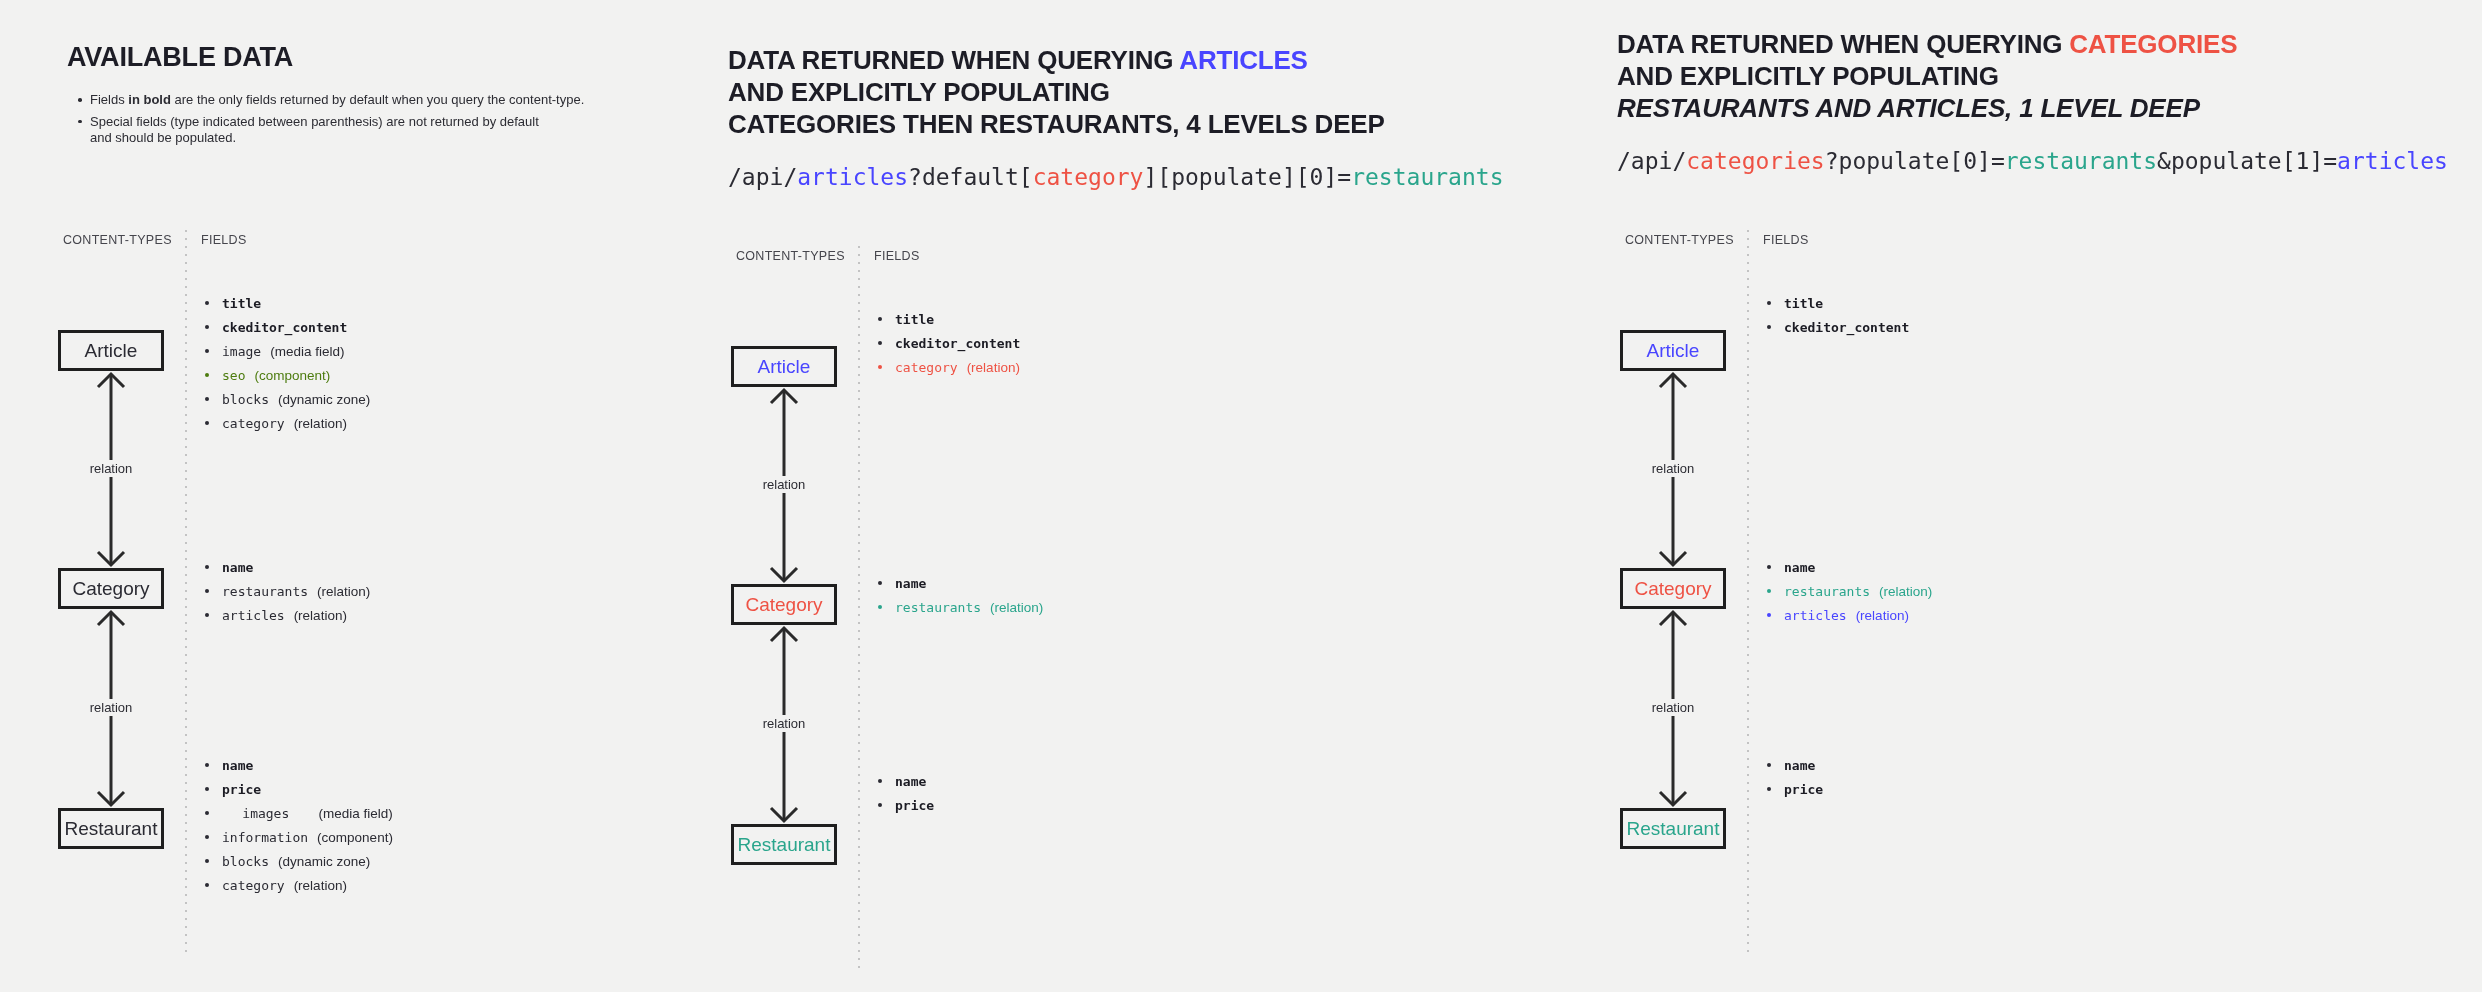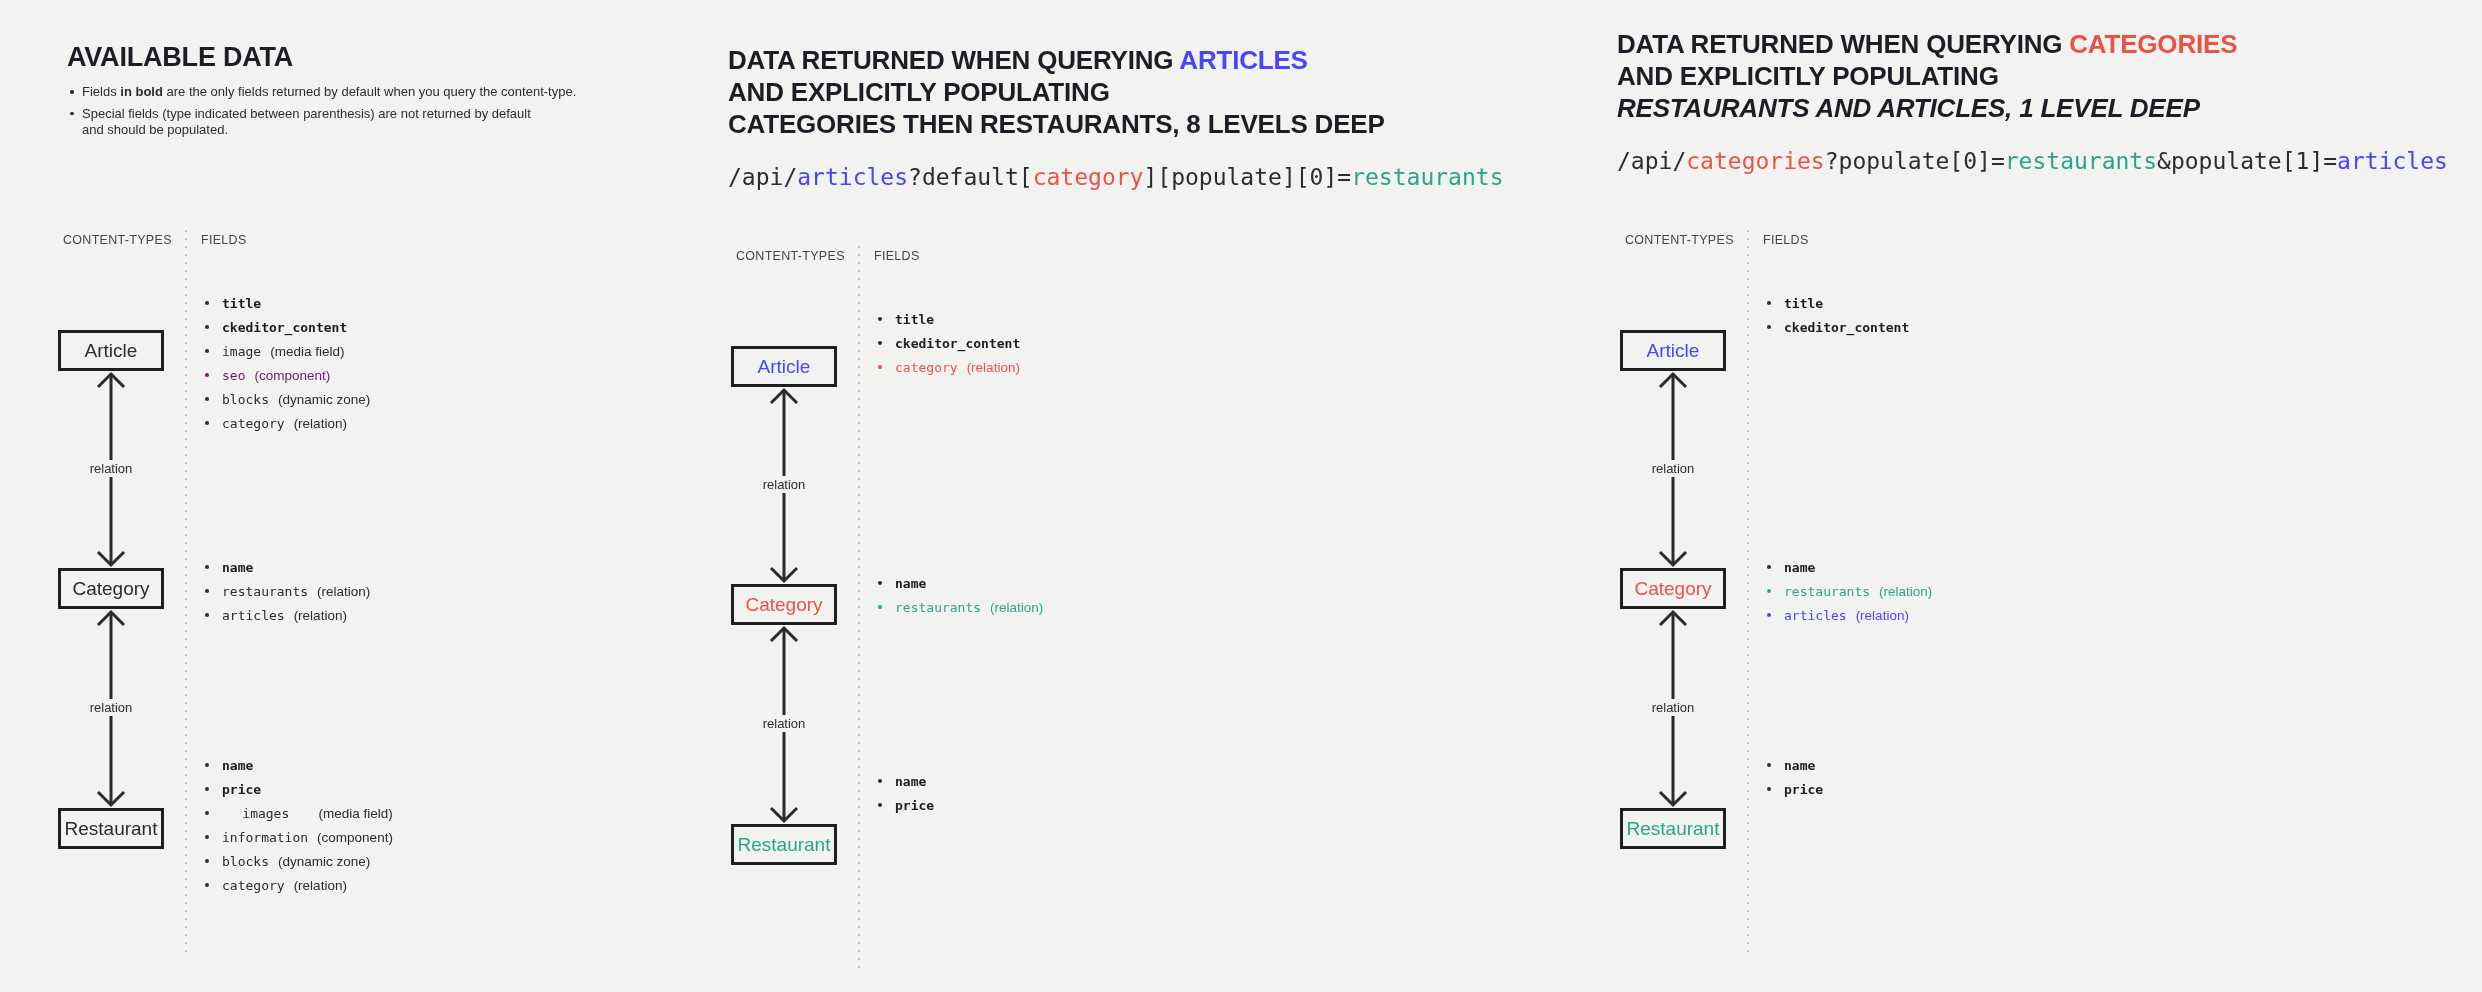--- a/index.html
+++ b/index.html
@@ -10,21 +10,21 @@
     color:#2b2b33;
   }
   .canvas{position:absolute;inset:0;}
   .column{position:absolute;top:0;height:992px;width:865px;}
 
   
   .col-title{
     position:absolute;left:12px;top:42px;margin:0;
     font-size:27px;font-weight:700;color:#1d1d26;letter-spacing:-0.2px;white-space:nowrap;
   }
-  .notes{position:absolute;left:12px;top:84px;margin:0;padding:0;list-style:none;width:640px;}
+  .notes{position:absolute;left:12px;top:84px;margin:8px;padding:0;list-style:none;width:640px;}
   .notes li{
     position:relative;padding-left:15px;margin-bottom:5px;
     font-size:13px;line-height:16.5px;color:#2c2c33;white-space:pre-line;
   }
   .notes li::before{
     content:"";position:absolute;left:3px;top:6px;width:3.5px;height:3.5px;border-radius:50%;background:#2c2c33;
   }
   .note-bold{font-weight:700;}
 
   
@@ -86,21 +86,21 @@
         </div>
         <div class="frow" style="color: rgb(43, 43, 51);">
           <span class="fbullet"></span>
           <span class="fname bold">ckeditor_content</span>
         </div>
         <div class="frow" style="color: rgb(43, 43, 51);">
           <span class="fbullet"></span>
           <span class="fname">image</span>
           <span class="ftype">(media field)</span>
         </div>
-        <div class="frow" style="color: #701a75;">
+        <div class="frow" style="color: #4d7c0f;">
           <span class="fbullet"></span>
           <span class="fname">seo</span>
           <span class="ftype">(component)</span>
         </div>
         <div class="frow" style="color: rgb(43, 43, 51);">
           <span class="fbullet"></span>
           <span class="fname">blocks</span>
           <span class="ftype">(dynamic zone)</span>
         </div>
         <div class="frow" style="color: rgb(43, 43, 51);">
@@ -175,21 +175,21 @@
           <polyline points="2,16 15,3 28,16" fill="none" stroke="#2a2a2a" stroke-width="3"></polyline>
           <polyline points="2,183 15,196 28,183" fill="none" stroke="#2a2a2a" stroke-width="3"></polyline>
         </svg>
       </div>
       <span class="rel-label" style="top: 698.5px;">relation</span>
     </section>
     <section class="column" style="left: 728px; margin-top: 16px;">
       <div class="heading">
         <div class="hline"><span style="color: rgb(29, 29, 38);">DATA RETURNED WHEN QUERYING </span><span style="color: rgb(73, 69, 255);">ARTICLES</span></div>
         <div class="hline"><span style="color: rgb(29, 29, 38);">AND EXPLICITLY POPULATING</span></div>
-        <div class="hline"><span style="color: rgb(29, 29, 38);">CATEGORIES THEN RESTAURANTS, 8 LEVELS DEEP</span></div>
+        <div class="hline"><span style="color: rgb(29, 29, 38);">CATEGORIES THEN RESTAURANTS, 4 LEVELS DEEP</span></div>
       </div>
       <div class="code"><span style="color: rgb(43, 43, 51);">/api/</span><span style="color: rgb(73, 69, 255);">articles</span><span style="color: rgb(43, 43, 51);">?default[</span><span style="color: rgb(238, 82, 68);">category</span><span style="color: rgb(43, 43, 51);">][populate][0]=</span><span style="color: rgb(42, 165, 140);">restaurants</span></div>
       <span class="hdr hdr-ct">CONTENT-TYPES</span>
       <span class="hdr hdr-f">FIELDS</span>
       <div class="divider"></div>
       <div class="node" style="top: 330px;">
         <span class="node-label" style="color: rgb(73, 69, 255);">Article</span>
       </div>
       <div class="fields" style="top: 291px;">
         <div class="frow" style="color: rgb(43, 43, 51);">

